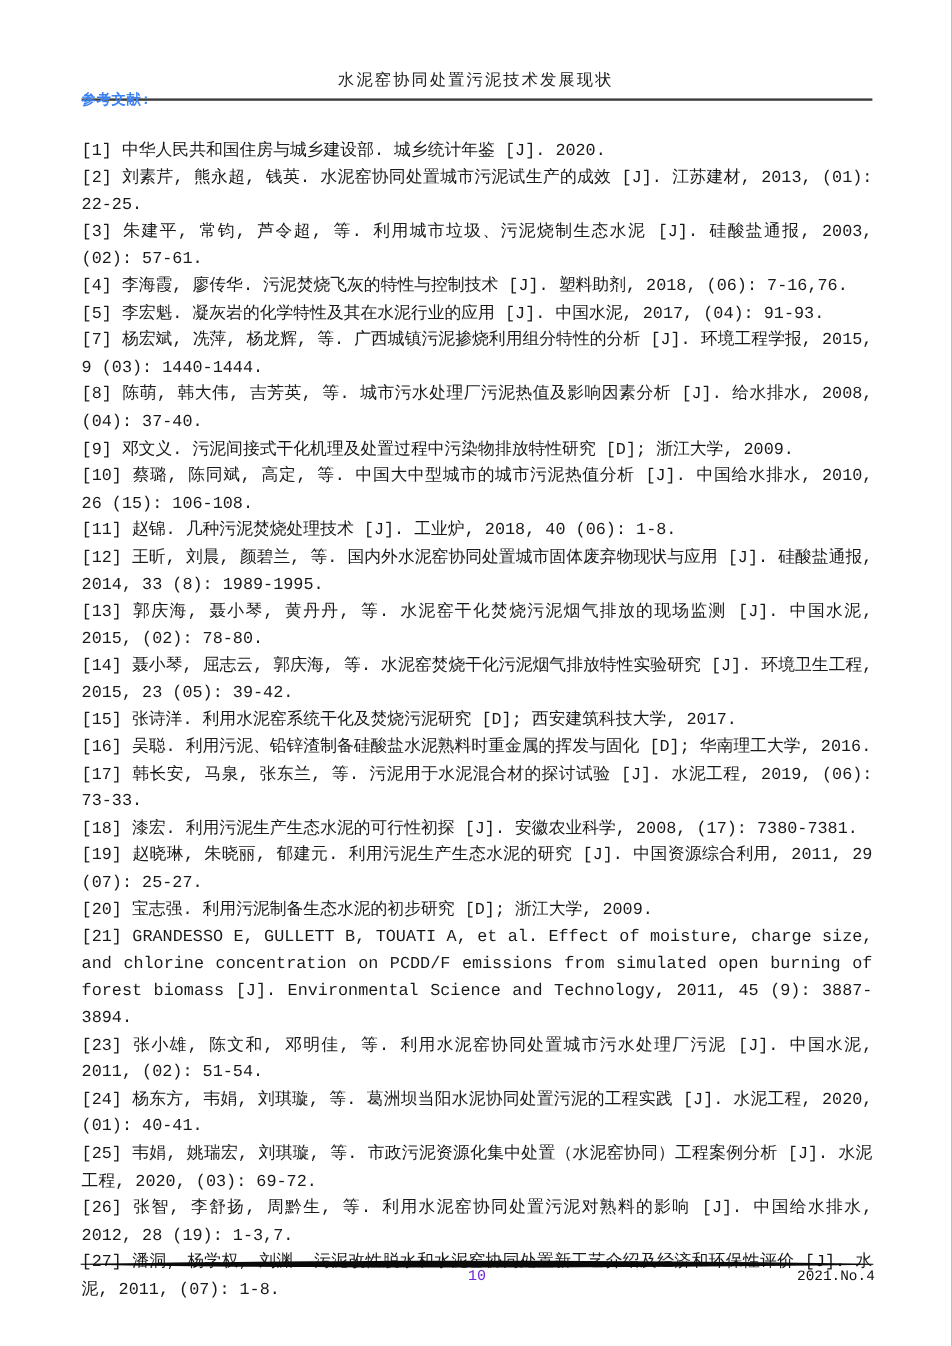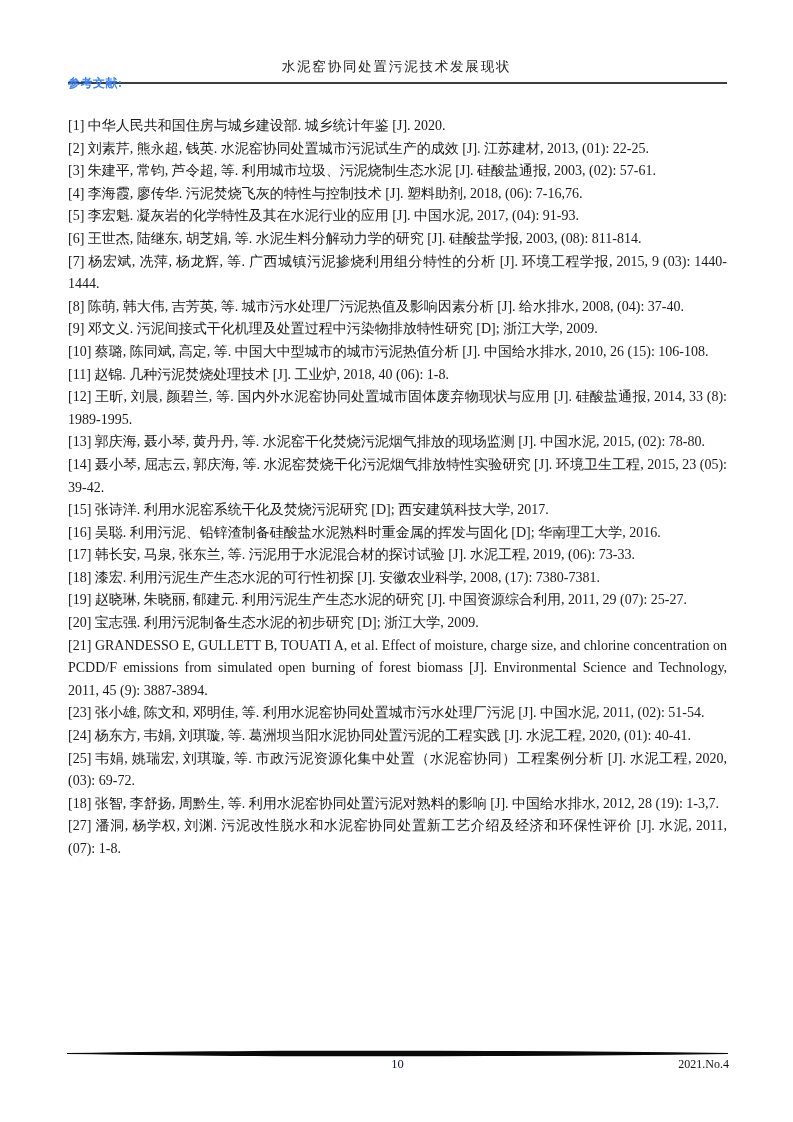--- a/index.html
+++ b/index.html
@@ -6,21 +6,21 @@
     margin: 0;
     padding: 0;
     background: #888;
   }
   .page {
     position: relative;
     width: 793px;
     height: 1122px;
     margin: 0 auto;
     background: #ffffff;
-    font-family: Liberation Serif, serif;
+    font-family: Liberation Mono, monospace;
     color: #1a1a1a;
     overflow: hidden;
   }
   .header-title {
     position: absolute;
     top: 58px;
     left: 0;
     right: 0;
     text-align: center;
     font-size: 13.5px;
@@ -66,21 +66,21 @@
     width: 661px;
     height: 7px;
   }
   .footer-page {
     position: absolute;
     top: 1057px;
     left: 68px;
     width: 659px;
     text-align: center;
     font-size: 12.5px;
-    color: #0f172a;
+    color: #6d28d9;
   }
   .footer-issue {
     position: absolute;
     top: 1057px;
     right: 64px;
     font-size: 12px;
     color: #111;
   }
 </style>
 </head>
@@ -93,40 +93,39 @@
   <div class="header-rule"></div>
 
   <div class="refs-heading">参考文献:</div>
 
   <div class="ref-list">
       <p class="ref">[1] 中华人民共和国住房与城乡建设部. 城乡统计年鉴 [J]. 2020.</p>
       <p class="ref">[2] 刘素芹, 熊永超, 钱英. 水泥窑协同处置城市污泥试生产的成效 [J]. 江苏建材, 2013, (01): 22-25.</p>
       <p class="ref">[3] 朱建平, 常钧, 芦令超, 等. 利用城市垃圾、污泥烧制生态水泥 [J]. 硅酸盐通报, 2003, (02): 57-61.</p>
       <p class="ref">[4] 李海霞, 廖传华. 污泥焚烧飞灰的特性与控制技术 [J]. 塑料助剂, 2018, (06): 7-16,76.</p>
       <p class="ref">[5] 李宏魁. 凝灰岩的化学特性及其在水泥行业的应用 [J]. 中国水泥, 2017, (04): 91-93.</p>
-      <p class="ref">[6] 王世杰, 陆继东, 胡芝娟, 等. 水泥生料分解动力学的研究 [J]. 硅酸盐学报, 2003, (08): 811-814.</p>
       <p class="ref">[7] 杨宏斌, 冼萍, 杨龙辉, 等. 广西城镇污泥掺烧利用组分特性的分析 [J]. 环境工程学报, 2015, 9 (03): 1440-1444.</p>
       <p class="ref">[8] 陈萌, 韩大伟, 吉芳英, 等. 城市污水处理厂污泥热值及影响因素分析 [J]. 给水排水, 2008, (04): 37-40.</p>
       <p class="ref">[9] 邓文义. 污泥间接式干化机理及处置过程中污染物排放特性研究 [D]; 浙江大学, 2009.</p>
       <p class="ref">[10] 蔡璐, 陈同斌, 高定, 等. 中国大中型城市的城市污泥热值分析 [J]. 中国给水排水, 2010, 26 (15): 106-108.</p>
       <p class="ref">[11] 赵锦. 几种污泥焚烧处理技术 [J]. 工业炉, 2018, 40 (06): 1-8.</p>
       <p class="ref">[12] 王昕, 刘晨, 颜碧兰, 等. 国内外水泥窑协同处置城市固体废弃物现状与应用 [J]. 硅酸盐通报, 2014, 33 (8): 1989-1995.</p>
       <p class="ref">[13] 郭庆海, 聂小琴, 黄丹丹, 等. 水泥窑干化焚烧污泥烟气排放的现场监测 [J]. 中国水泥, 2015, (02): 78-80.</p>
       <p class="ref">[14] 聂小琴, 屈志云, 郭庆海, 等. 水泥窑焚烧干化污泥烟气排放特性实验研究 [J]. 环境卫生工程, 2015, 23 (05): 39-42.</p>
       <p class="ref">[15] 张诗洋. 利用水泥窑系统干化及焚烧污泥研究 [D]; 西安建筑科技大学, 2017.</p>
       <p class="ref">[16] 吴聪. 利用污泥、铅锌渣制备硅酸盐水泥熟料时重金属的挥发与固化 [D]; 华南理工大学, 2016.</p>
       <p class="ref">[17] 韩长安, 马泉, 张东兰, 等. 污泥用于水泥混合材的探讨试验 [J]. 水泥工程, 2019, (06): 73-33.</p>
       <p class="ref">[18] 漆宏. 利用污泥生产生态水泥的可行性初探 [J]. 安徽农业科学, 2008, (17): 7380-7381.</p>
       <p class="ref">[19] 赵晓琳, 朱晓丽, 郁建元. 利用污泥生产生态水泥的研究 [J]. 中国资源综合利用, 2011, 29 (07): 25-27.</p>
       <p class="ref">[20] 宝志强. 利用污泥制备生态水泥的初步研究 [D]; 浙江大学, 2009.</p>
       <p class="ref">[21] GRANDESSO E, GULLETT B, TOUATI A, et al. Effect of moisture, charge size, and chlorine concentration on PCDD/F emissions from simulated open burning of forest biomass [J]. Environmental Science and Technology, 2011, 45 (9): 3887-3894.</p>
       <p class="ref">[23] 张小雄, 陈文和, 邓明佳, 等. 利用水泥窑协同处置城市污水处理厂污泥 [J]. 中国水泥, 2011, (02): 51-54.</p>
       <p class="ref">[24] 杨东方, 韦娟, 刘琪璇, 等. 葛洲坝当阳水泥协同处置污泥的工程实践 [J]. 水泥工程, 2020, (01): 40-41.</p>
       <p class="ref">[25] 韦娟, 姚瑞宏, 刘琪璇, 等. 市政污泥资源化集中处置（水泥窑协同）工程案例分析 [J]. 水泥工程, 2020, (03): 69-72.</p>
-      <p class="ref">[18] 张智, 李舒扬, 周黔生, 等. 利用水泥窑协同处置污泥对熟料的影响 [J]. 中国给水排水, 2012, 28 (19): 1-3,7.</p>
+      <p class="ref">[26] 张智, 李舒扬, 周黔生, 等. 利用水泥窑协同处置污泥对熟料的影响 [J]. 中国给水排水, 2012, 28 (19): 1-3,7.</p>
       <p class="ref">[27] 潘洞, 杨学权, 刘渊. 污泥改性脱水和水泥窑协同处置新工艺介绍及经济和环保性评价 [J]. 水泥, 2011, (07): 1-8.</p>
     </div>
 
   <svg class="footer-rule" viewBox="0 0 661 7" xmlns="http://www.w3.org/2000/svg">
     <path d="M0,3.1 C90,1.8 160,1.1 240,0.8 C300,0.6 360,0.6 420,0.9 C500,1.2 580,1.9 661,3.1 L661,3.9 C580,5.1 500,5.8 420,6.1 C360,6.4 300,6.4 240,6.2 C160,5.9 90,5.2 0,3.9 Z" fill="#0a0a0a"></path>
   </svg>
 
   <div class="footer-page">10</div>
 
   <div class="footer-issue">2021.No.4</div>

